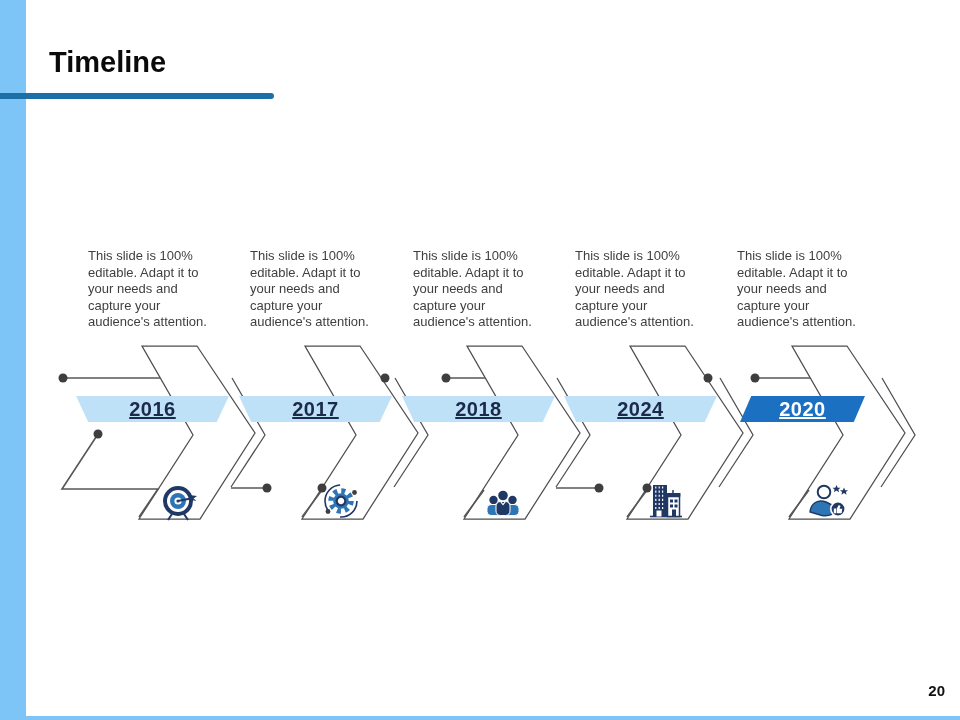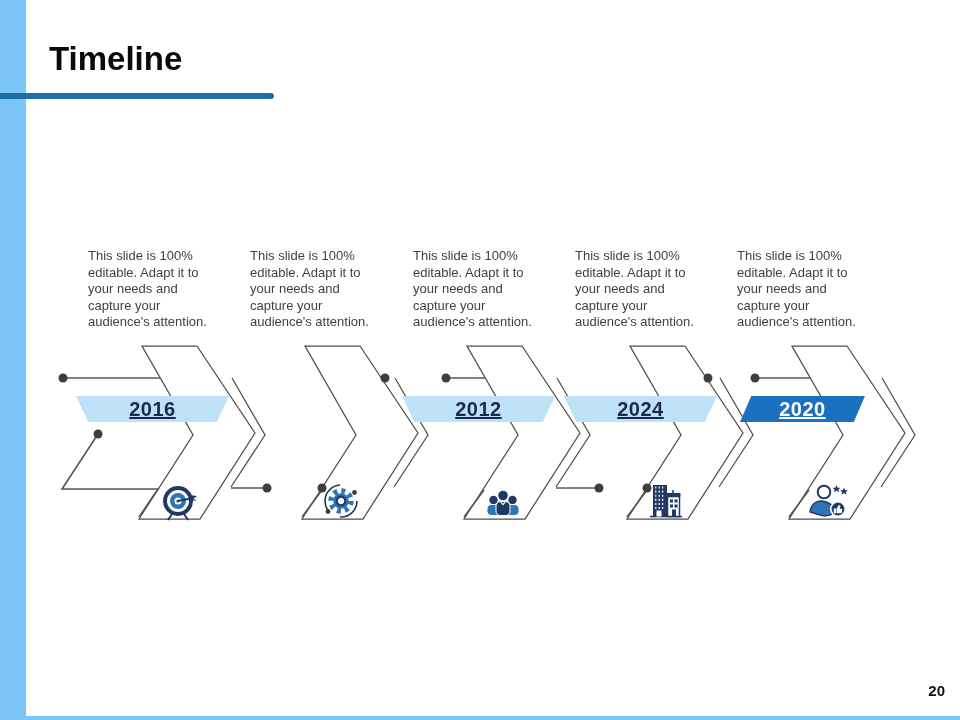--- a/index.html
+++ b/index.html
@@ -4,21 +4,21 @@
 <style>
   html,body{margin:0;padding:0;background:#e8e8e8;}
   .slide{
     position:relative;width:960px;height:720px;margin:0 auto;
     background:#ffffff;overflow:hidden;
     font-family:"Liberation Sans", sans-serif;
   }
   .side-strip{position:absolute;left:0;top:0;width:26px;height:720px;background:var(--strip);}
   .bottom-bar{position:absolute;left:0;bottom:0;width:960px;height:4px;background:var(--strip);}
   .page-title{
-    position:absolute;left:49px;top:40px;font-size:33px;font-weight:700;
+    position:absolute;left:49px;top:46px;font-size:29px;font-weight:700;
     color:var(--title);letter-spacing:0;
   }
   .title-underline{
     position:absolute;left:0;top:93px;width:274px;height:6px;
     background:var(--underline);border-radius:0 3px 3px 0;
   }
   .page-number{
     position:absolute;right:15px;top:682px;font-size:15px;font-weight:700;
     color:var(--page-number);
     margin-left:37px;
@@ -113,22 +113,25 @@
 
   <div class="desc" style="left:88px">This slide is 100% editable. Adapt it to your needs and capture your audience's attention.</div>
   <div class="desc" style="left:250px">This slide is 100% editable. Adapt it to your needs and capture your audience's attention.</div>
   <div class="desc" style="left:413px">This slide is 100% editable. Adapt it to your needs and capture your audience's attention.</div>
   <div class="desc" style="left:575px">This slide is 100% editable. Adapt it to your needs and capture your audience's attention.</div>
   <div class="desc" style="left:737px">This slide is 100% editable. Adapt it to your needs and capture your audience's attention.</div>
 
   <div class="band band-light" style="left:76px;width:153px">
       <span>2016</span>
     </div>
+  <div class="band band-light" style="left:239px;width:153px">
+      <span>2017</span>
+    </div>
   <div class="band band-light" style="left:402px;width:153px">
-      <span>2012</span>
+      <span>2018</span>
     </div>
   <div class="band band-light" style="left:564px;width:153px">
       <span>2024</span>
     </div>
   <div class="band band-dark" style="left:740px;width:125px">
       <span>2020</span>
     </div>
 
   <svg class="icon" style="left:156px;top:477px" viewBox="-22 -24 44 48">
     <line x1="-6" y1="13" x2="-10" y2="19" class="sn sw2"></line>

